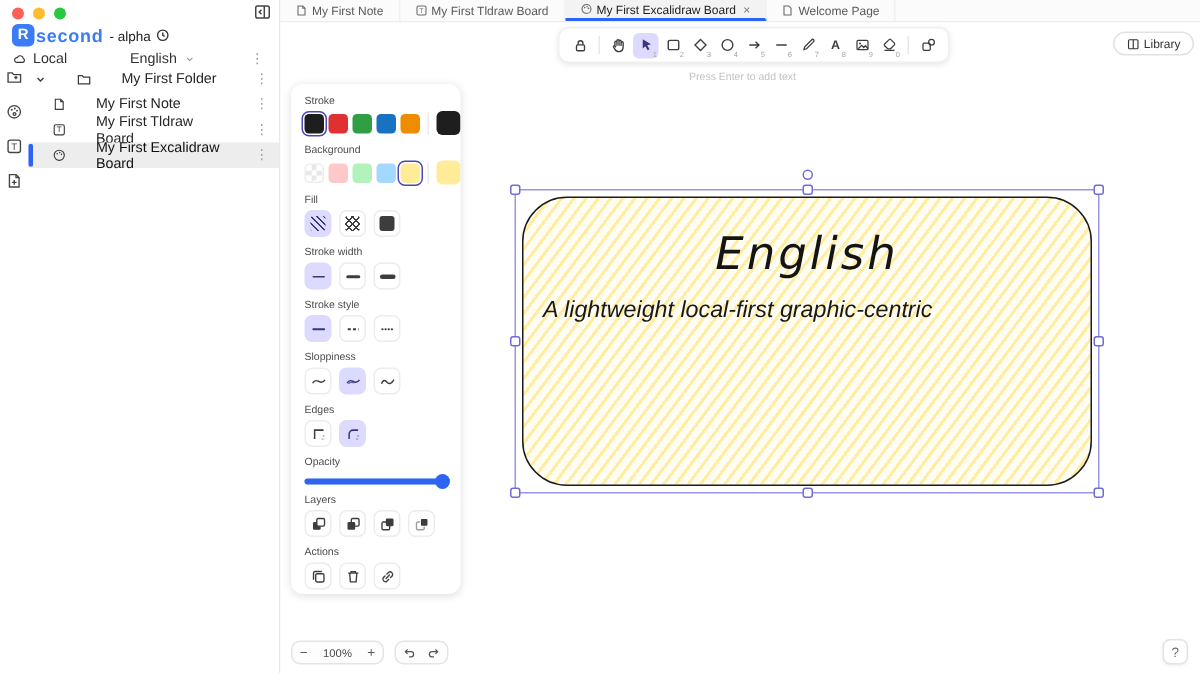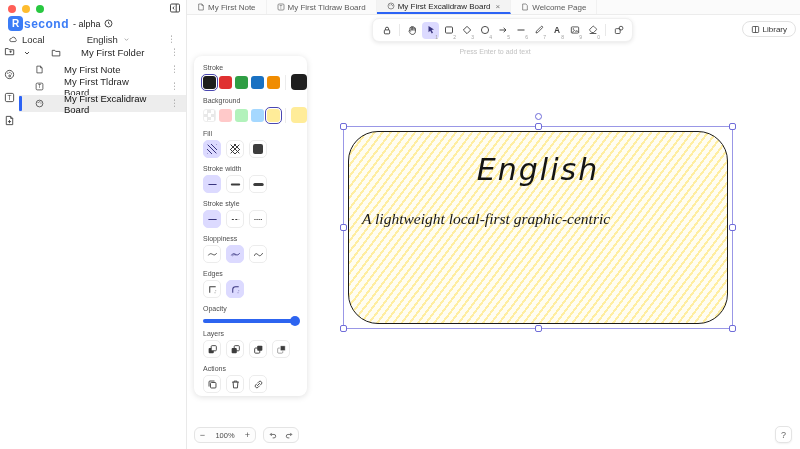--- a/index.html
+++ b/index.html
@@ -83,21 +83,21 @@
   .handle { position:absolute; width:7px; height:7px; background:#fff; border:1px solid #6f6cd9; border-radius:2px; pointer-events:auto; }
   .h-nw{left:-4px;top:-4px} .h-ne{right:-4px;top:-4px} .h-sw{left:-4px;bottom:-4px} .h-se{right:-4px;bottom:-4px}
   .h-n{left:calc(50% - 3.5px);top:-4px} .h-s{left:calc(50% - 3.5px);bottom:-4px}
   .h-w{left:-4px;top:calc(50% - 3.5px)} .h-e{right:-4px;top:calc(50% - 3.5px)}
   .h-rot{ left:calc(50% - 3.5px); top:-14px; border-radius:50%; }
   .card { position:absolute; left:161px; top:116px; width:380px; height:193px; border:1.7px solid #1b1b1b; border-radius:30px;
           background-color:#fffdf2;
           background-image:repeating-linear-gradient(127deg, rgba(255,236,153,.9) 0 2px, rgba(255,255,255,0) 2px 6.5px);
           display:flex; flex-direction:column; align-items:center; }
   .card-title { margin-top:20px; font-family:"DejaVu Sans", sans-serif; font-style:italic; font-size:30px; color:#141414; letter-spacing:2px; }
-  .card-desc { margin-top:20px; width:352px; font-family:Liberation Serif, serif; font-style:italic; font-size:15.5px; line-height:24px; color:#181818; }
+  .card-desc { margin-top:8px; width:352px; font-family:Liberation Sans, sans-serif; font-style:italic; font-size:15.5px; line-height:24px; color:#181818; }
 
   
   .island { position:absolute; display:flex; align-items:center; height:16px; background:#fdfdfd; border:1px solid #e4e4e4; border-radius:6px; font-size:8px; color:#4a4a4a; }
   .zoom-island { left:7px; top:412px; }
   .zoom-btn { width:15px; text-align:center; cursor:pointer; font-size:9px; color:#555; }
   .zoom-val { width:30px; text-align:center; font-size:7.5px; cursor:pointer; }
   .history-island { left:76px; top:412px; }
   .hist-btn { width:17px; display:flex; align-items:center; justify-content:center; cursor:pointer; color:#555; }
   .help-btn { position:absolute; right:8px; top:411px; width:17px; height:17px; border:1px solid #e4e4e4; border-radius:5px; background:#fff; box-shadow:0 1px 2px rgba(0,0,0,.06); display:flex; align-items:center; justify-content:center; font-size:9px; color:#666; cursor:pointer; }
 </style>

